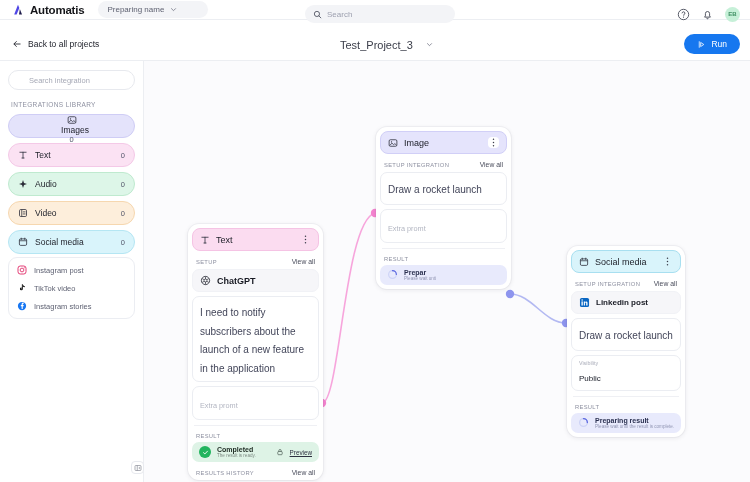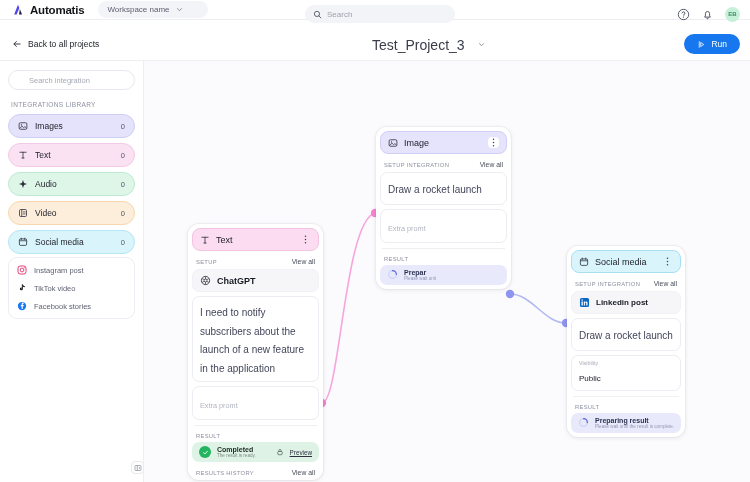--- a/index.html
+++ b/index.html
@@ -59,21 +59,21 @@
     display: flex; align-items: center;
   }
   .back-link {
     display: flex; gap: 6px; margin-left: 12px; cursor: pointer;
   }
   .back-label { font-size: 8.5px; color: #23252e; }
   .proj-sel {
     position: absolute; left: 340px; top: 0; height: 33px;
     display: flex; align-items: center; gap: 13px; cursor: pointer;
   }
-  .proj-name { font-size: 14px; color: #3a3d49; margin-left: 32px; }
+  .proj-name { font-size: 11px; color: #3a3d49; }
   .run-btn {
     position: absolute; right: 10px; top: 6px;
     height: 20px; padding: 0 13px;
     background: #1677ef; border-radius: 10px; border: 0;
     color: #fff; font-size: 8.5px; font-family: "Liberation Sans", sans-serif;
     display: flex; align-items: center; gap: 5px; cursor: pointer;
   }
 
   
   .sidebar {
@@ -185,21 +185,21 @@
   <div class="topbar">
     <div class="brand">
       <svg class="brand-mark" viewBox="0 0 24 24">
         <path d="M4 21 L11 3 L13.5 9 L8.5 21 Z" fill="#4f46e5"></path>
         <path d="M14.5 11 L18.5 21 L13 21 Z" fill="#1e1b4b"></path>
       </svg>
       <span class="brand-name">Automatis</span>
     </div>
 
     <div class="ws-pill">
-      <span class="ws-label">Workspace name</span>
+      <span class="ws-label">Preparing name</span>
       <svg class="chev" viewBox="0 0 12 12">
         <path d="M2.5 4.5 L6 8 L9.5 4.5" fill="none" stroke="#6b6e7d" stroke-width="1.3" stroke-linecap="round" stroke-linejoin="round"></path>
       </svg>
     </div>
 
     <div class="search-wrap">
       <svg width="9" height="9" viewBox="0 0 16 16">
         <circle cx="7" cy="7" r="4.6" fill="none" stroke="#4a4d5c" stroke-width="1.5"></circle>
         <path d="M10.4 10.4 L14 14" stroke="#4a4d5c" stroke-width="1.5" stroke-linecap="round"></path>
       </svg>
@@ -248,21 +248,21 @@
     <div class="side-search">
       <svg width="9" height="9" viewBox="0 0 16 16">
         <circle cx="7" cy="7" r="4.6" fill="none" stroke="#4a4d5c" stroke-width="1.5"></circle>
         <path d="M10.4 10.4 L14 14" stroke="#4a4d5c" stroke-width="1.5" stroke-linecap="round"></path>
       </svg>
       <input value="" placeholder="Search integration" style="">
     </div>
 
     <div class="lib-title">INTEGRATIONS LIBRARY</div>
 
-    <div class="cat" style="background:#e4e3fb;border:1px solid #cfcdf5;">
+    <div class="cat" style="background:#e4e3fb;border:1px solid #cfcdf5;flex-direction:column;">
       <svg class="cat-icon" viewBox="0 0 16 16">
         <rect x="1.8" y="2.8" width="12.4" height="10.4" rx="2" fill="none" stroke="#2a2c38" stroke-width="1.25"></rect>
         <circle cx="5.6" cy="6.3" r="1" fill="#2a2c38"></circle>
         <path d="M3 11.6 L6.4 8.3 L9 10.6 L11 9 L13.4 11.3" fill="none" stroke="#2a2c38" stroke-width="1.2" stroke-linejoin="round"></path>
       </svg>
       <span class="cat-label">Images</span>
       <span class="cat-count">0</span>
     </div>
 
     <div class="cat" style="background:#fbe2f3;border:1px solid #f4c9e7;">
@@ -315,21 +315,21 @@
           <path d="M9.3 1.8 v7.6 a2.3 2.3 0 1 1-2-2.28 v2.0 a0.45 0.45 0 1 0 0.5 0.45 V1.8 Z" fill="#111"></path>
           <path d="M9.3 1.8 c0.3 1.7 1.5 2.8 3.1 3 v2.0 c-1.3-0.05-2.4-0.5-3.1-1.2 Z" fill="#111"></path>
         </svg>
         <span class="subitem-label">TikTok video</span>
       </div>
       <div class="subitem">
         <svg class="sub-ico" viewBox="0 0 16 16">
           <circle cx="8" cy="8" r="6.6" fill="#1877f2"></circle>
           <path d="M9.2 8.2 h1.3 l0.25-1.8 H9.2 V5.3 c0-0.55 0.22-0.9 1-0.9 h0.6 V2.8 a9 9 0 0 0-1.2-0.07 c-1.35 0-2.2 0.8-2.2 2.3 v1.37 H6.1 l0 1.8 h1.3 v4.6 h1.8 Z" fill="#fff"></path>
         </svg>
-        <span class="subitem-label">Facebook stories</span>
+        <span class="subitem-label">Instagram stories</span>
       </div>
     </div>
 
     <div class="collapse-btn">
       <svg width="8" height="8" viewBox="0 0 16 16">
         <rect x="2" y="3" width="12" height="10" rx="1.6" fill="none" stroke="#81848f" stroke-width="1.3"></rect>
         <path d="M6.5 3 V13" stroke="#81848f" stroke-width="1.3"></path>
         <path d="M11.6 6.3 L9.6 8 L11.6 9.7" fill="none" stroke="#81848f" stroke-width="1.2" stroke-linecap="round" stroke-linejoin="round"></path>
       </svg>
     </div>

